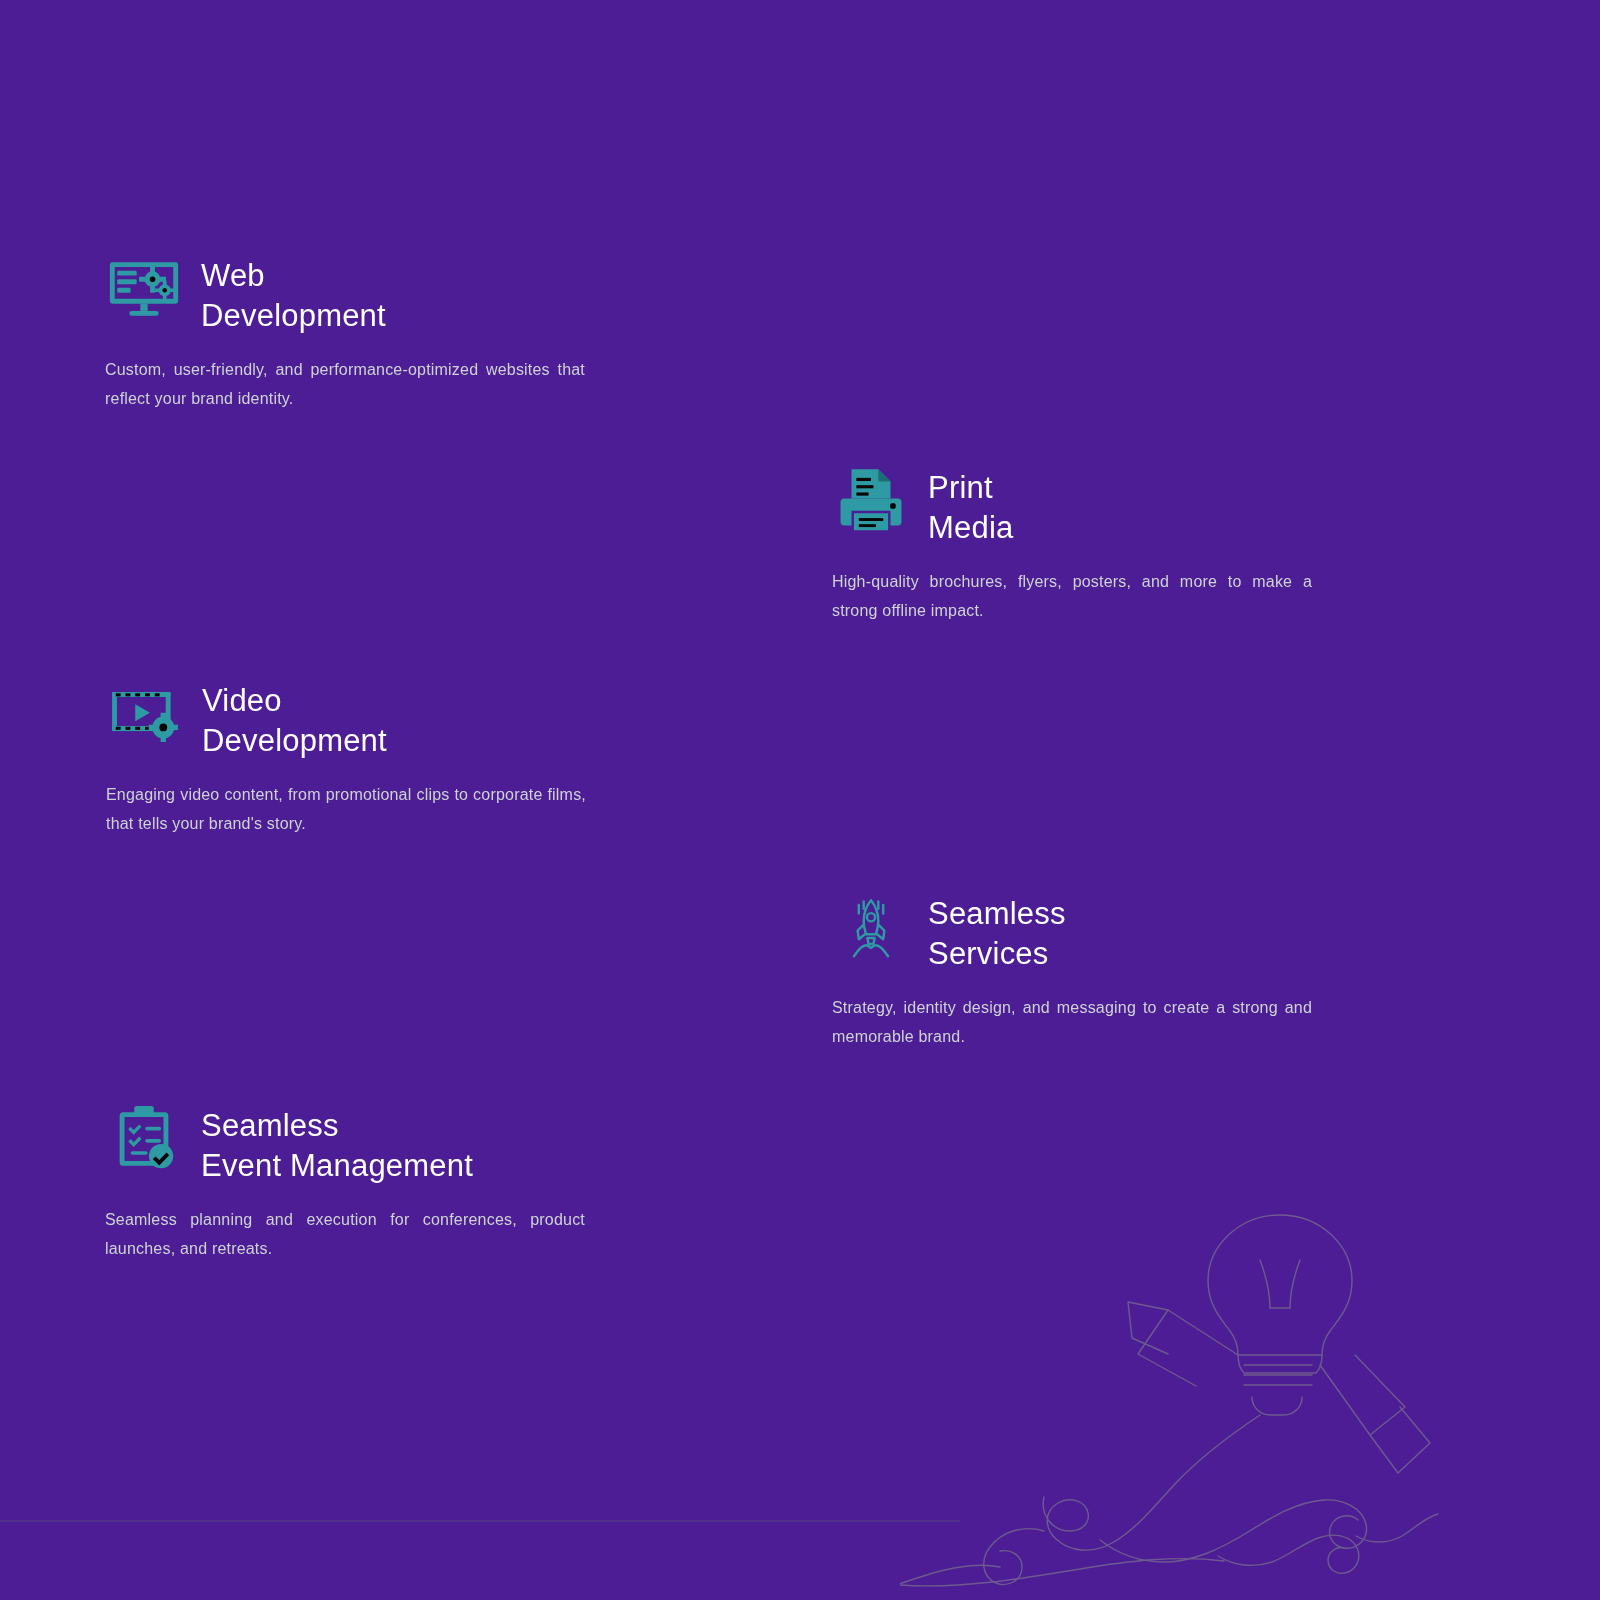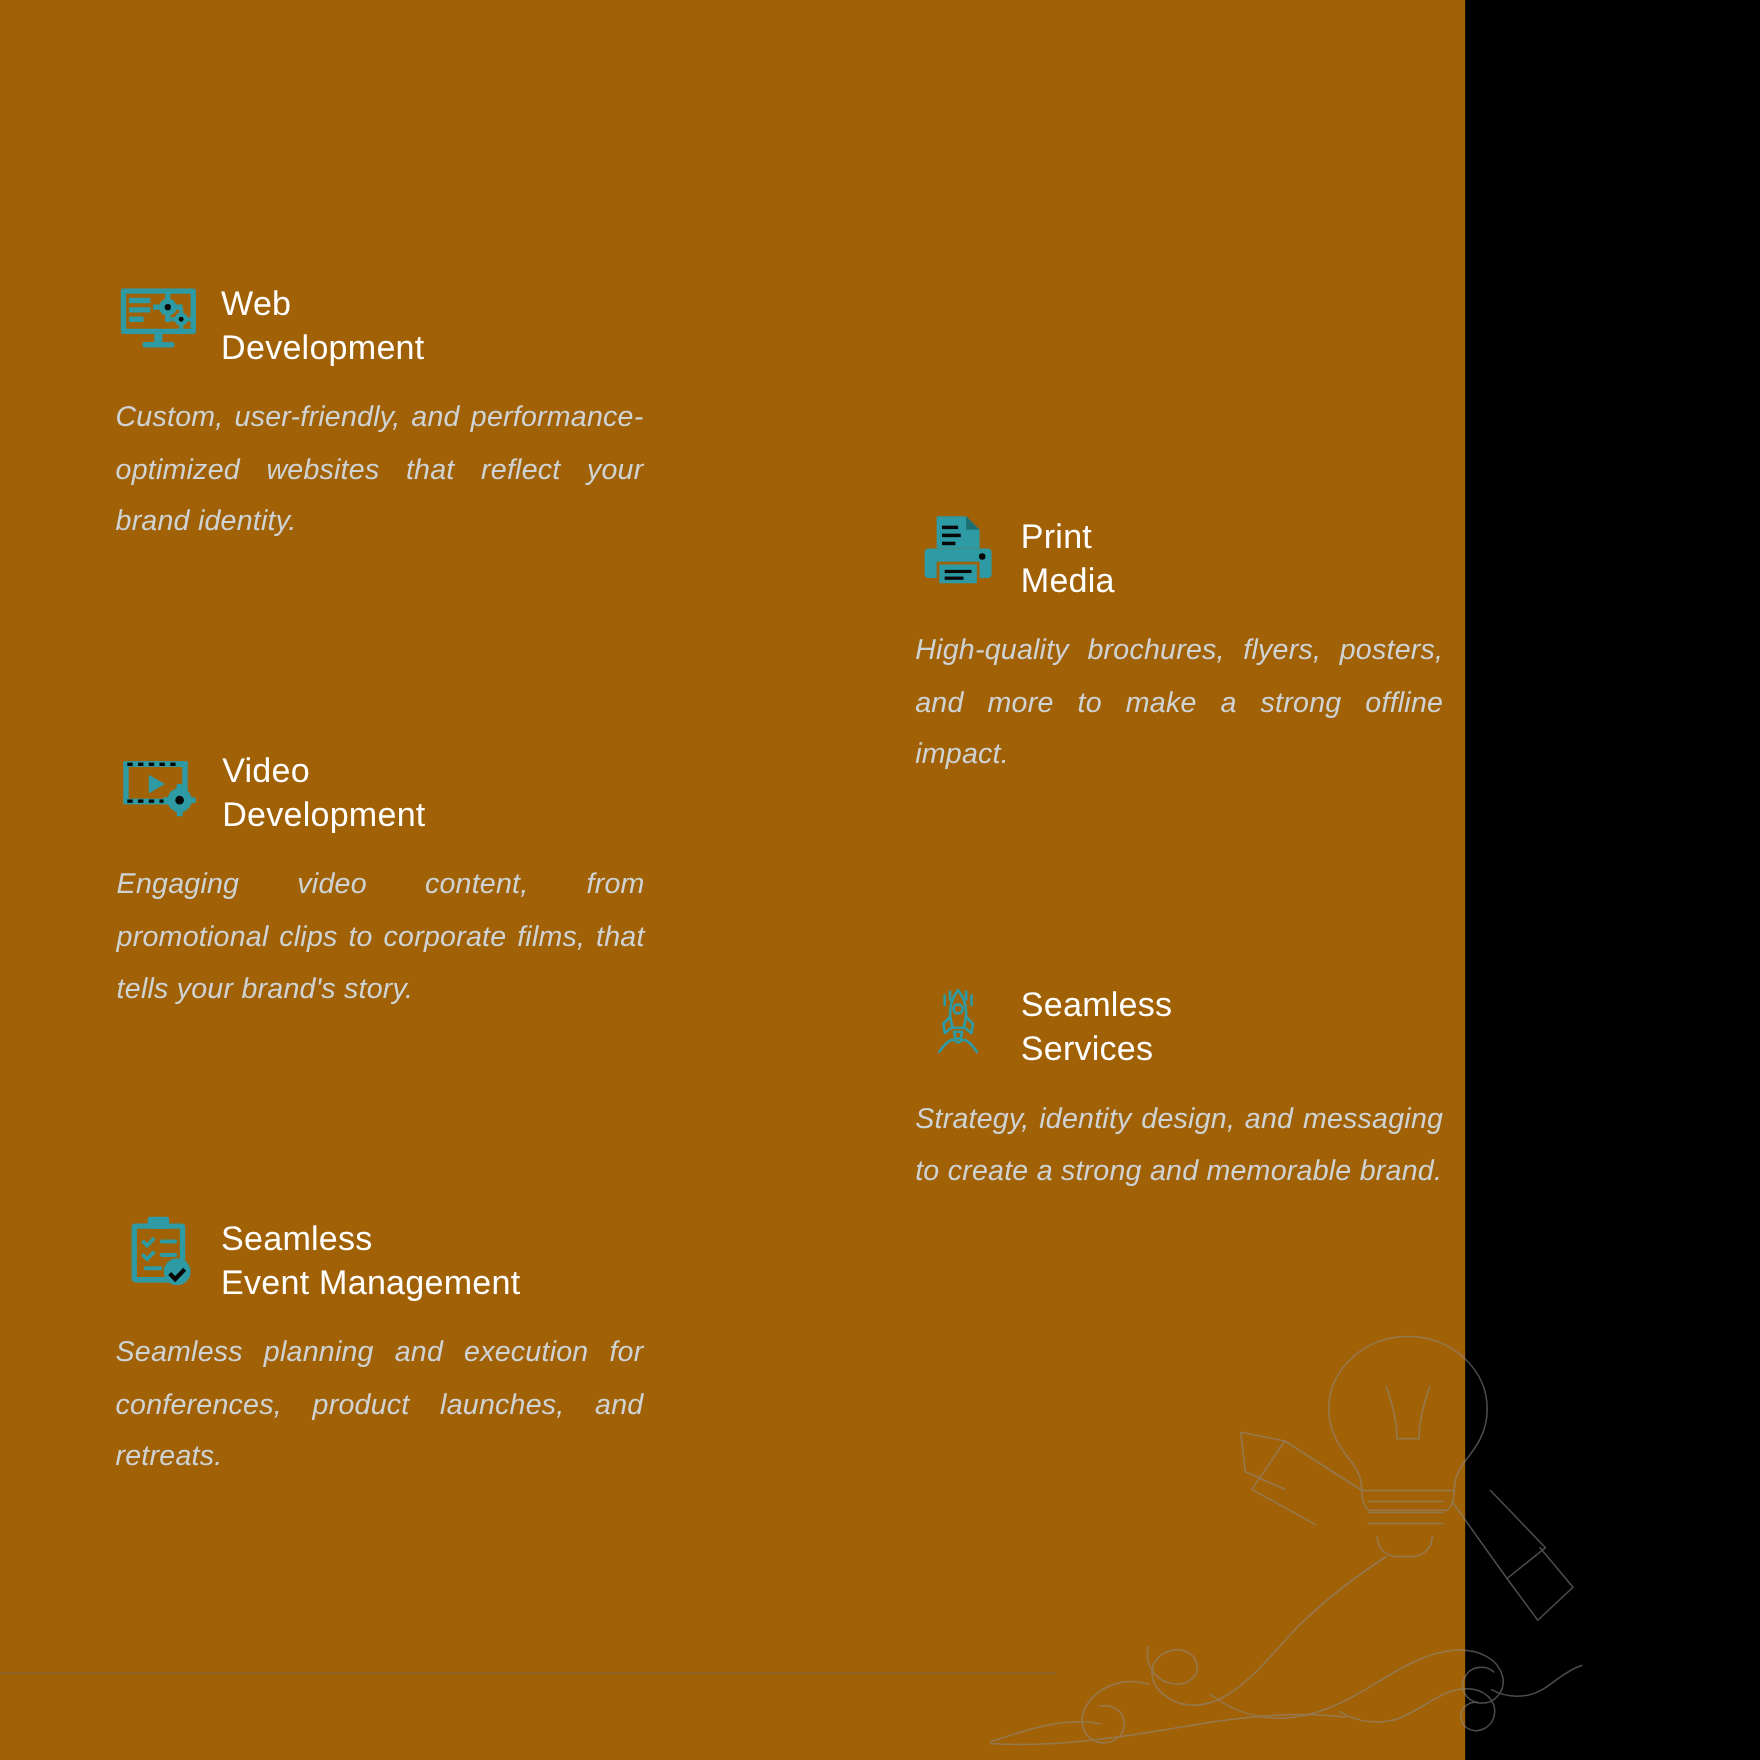--- a/index.html
+++ b/index.html
@@ -4,22 +4,22 @@
 <style>
   * { box-sizing: border-box; margin: 0; padding: 0; }
   html, body {
     width: 1600px; height: 1600px;
     background: #000000;
     font-family: "Liberation Sans", sans-serif;
     overflow: hidden;
   }
   .page {
     position: relative;
-    width: 1332px; height: 1600px;
-    background: #a16207;
+    width: 1600px; height: 1600px;
+    background: #4c1d95;
   }
   .decor-line-left {
     position: absolute;
     left: 0; top: 1520px;
     width: 960px; height: 2px;
   }
   .service {
     position: absolute;
     width: 480px;
   }
@@ -40,25 +40,24 @@
     font-size: 31px;
     line-height: 1.28;
     font-weight: 400;
     letter-spacing: 0.2px;
     padding-top: 6px;
     white-space: pre-line;
   }
   .svc-desc {
     margin-top: 20px;
     color: #cfd3d4;
-    font-size: 26px;
+    font-size: 16px;
     line-height: 1.82;
     text-align: justify;
     letter-spacing: 0.2px;
-    font-style: italic;
   }
   
   #svc-web      { left: 105px; top: 250px; }
   #svc-video    { left: 106px; top: 675px; }
   #svc-event    { left: 105px; top: 1100px; }
   #svc-print    { left: 832px; top: 462px; }
   #svc-branding { left: 832px; top: 888px; }
 
   #svc-event .svc-desc, #svc-print .svc-desc { text-align: justify; }
 

